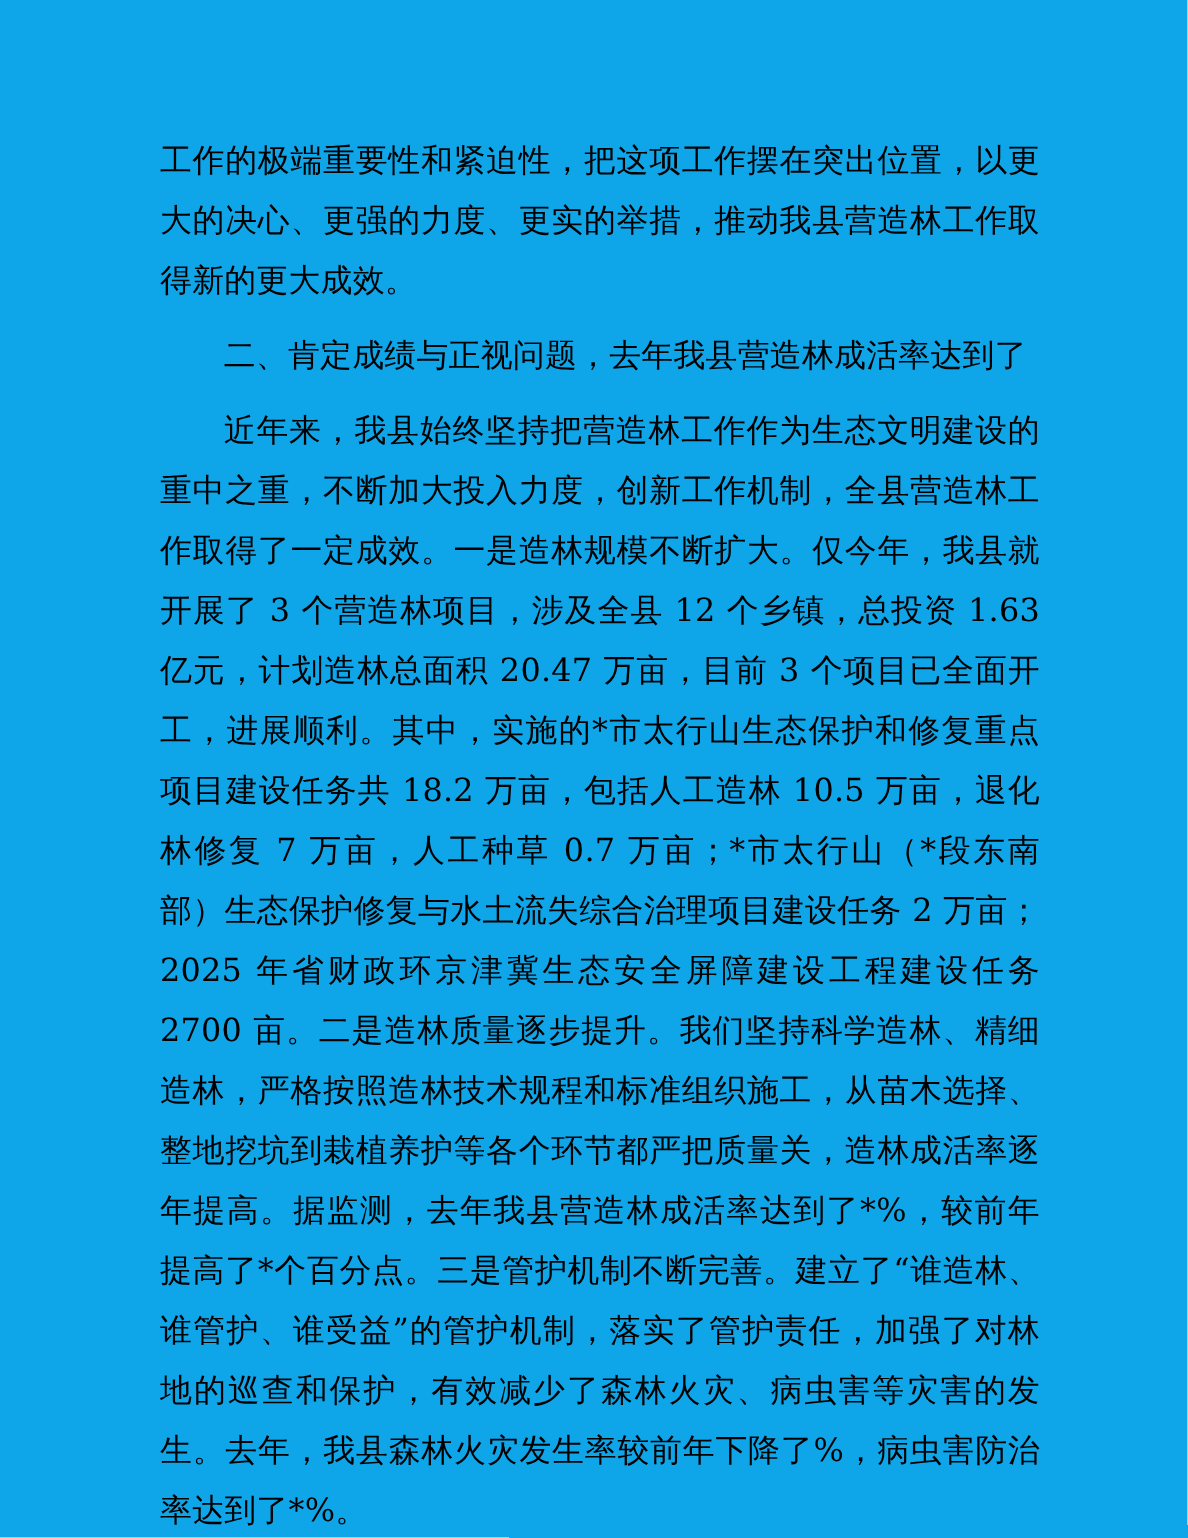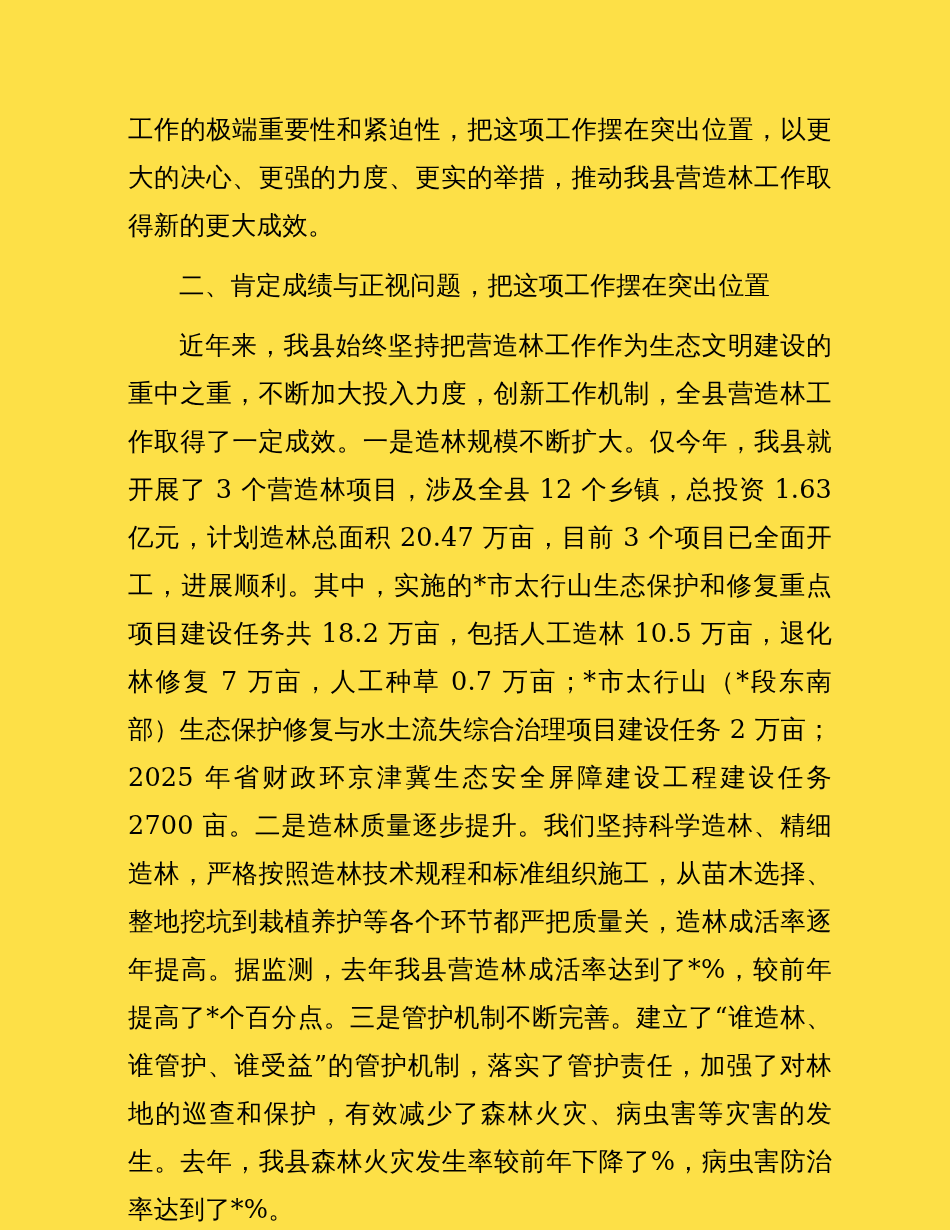--- a/index.html
+++ b/index.html
@@ -13,21 +13,21 @@
     font-family: "DejaVu Serif", "Liberation Serif", serif;
     color: #000000;
     overflow: hidden;
   }
   .page {
     position: relative;
     width: 950px;
     height: 1230px;
     box-sizing: border-box;
     padding: 105px 118px 60px 128px;
-    background: #fde047;
+    background: #0ea5e9;
   }
   .doc-body {
     font-size: 25.5px;
     line-height: 48px;
     text-align: justify;
     text-justify: inter-ideograph;
     letter-spacing: 0.2px;
   }
   .para {
     margin: 0;
@@ -46,17 +46,17 @@
     height: 12px;
   }
 </style>
 </head>
 <body>
 
 <div class="page">
   <div class="doc-body">
     <p class="para no-indent">工作的极端重要性和紧迫性，把这项工作摆在突出位置，以更大的决心、更强的力度、更实的举措，推动我县营造林工作取得新的更大成效。</p>
     <div class="spacer-small"></div>
-    <p class="heading-para">二、肯定成绩与正视问题，把这项工作摆在突出位置</p>
+    <p class="heading-para">二、肯定成绩与正视问题，去年我县营造林成活率达到了</p>
     <div class="spacer-small"></div>
     <p class="para">近年来，我县始终坚持把营造林工作作为生态文明建设的重中之重，不断加大投入力度，创新工作机制，全县营造林工作取得了一定成效。一是造林规模不断扩大。仅今年，我县就开展了 3 个营造林项目，涉及全县 12 个乡镇，总投资 1.63 亿元，计划造林总面积 20.47 万亩，目前 3 个项目已全面开工，进展顺利。其中，实施的*市太行山生态保护和修复重点项目建设任务共 18.2 万亩，包括人工造林 10.5 万亩，退化林修复 7 万亩，人工种草 0.7 万亩；*市太行山（*段东南部）生态保护修复与水土流失综合治理项目建设任务 2 万亩；2025 年省财政环京津冀生态安全屏障建设工程建设任务 2700 亩。二是造林质量逐步提升。我们坚持科学造林、精细造林，严格按照造林技术规程和标准组织施工，从苗木选择、整地挖坑到栽植养护等各个环节都严把质量关，造林成活率逐年提高。据监测，去年我县营造林成活率达到了*%，较前年提高了*个百分点。三是管护机制不断完善。建立了“谁造林、谁管护、谁受益”的管护机制，落实了管护责任，加强了对林地的巡查和保护，有效减少了森林火灾、病虫害等灾害的发生。去年，我县森林火灾发生率较前年下降了%，病虫害防治率达到了*%。</p>
   </div>
 </div>
 
 </body></html>

